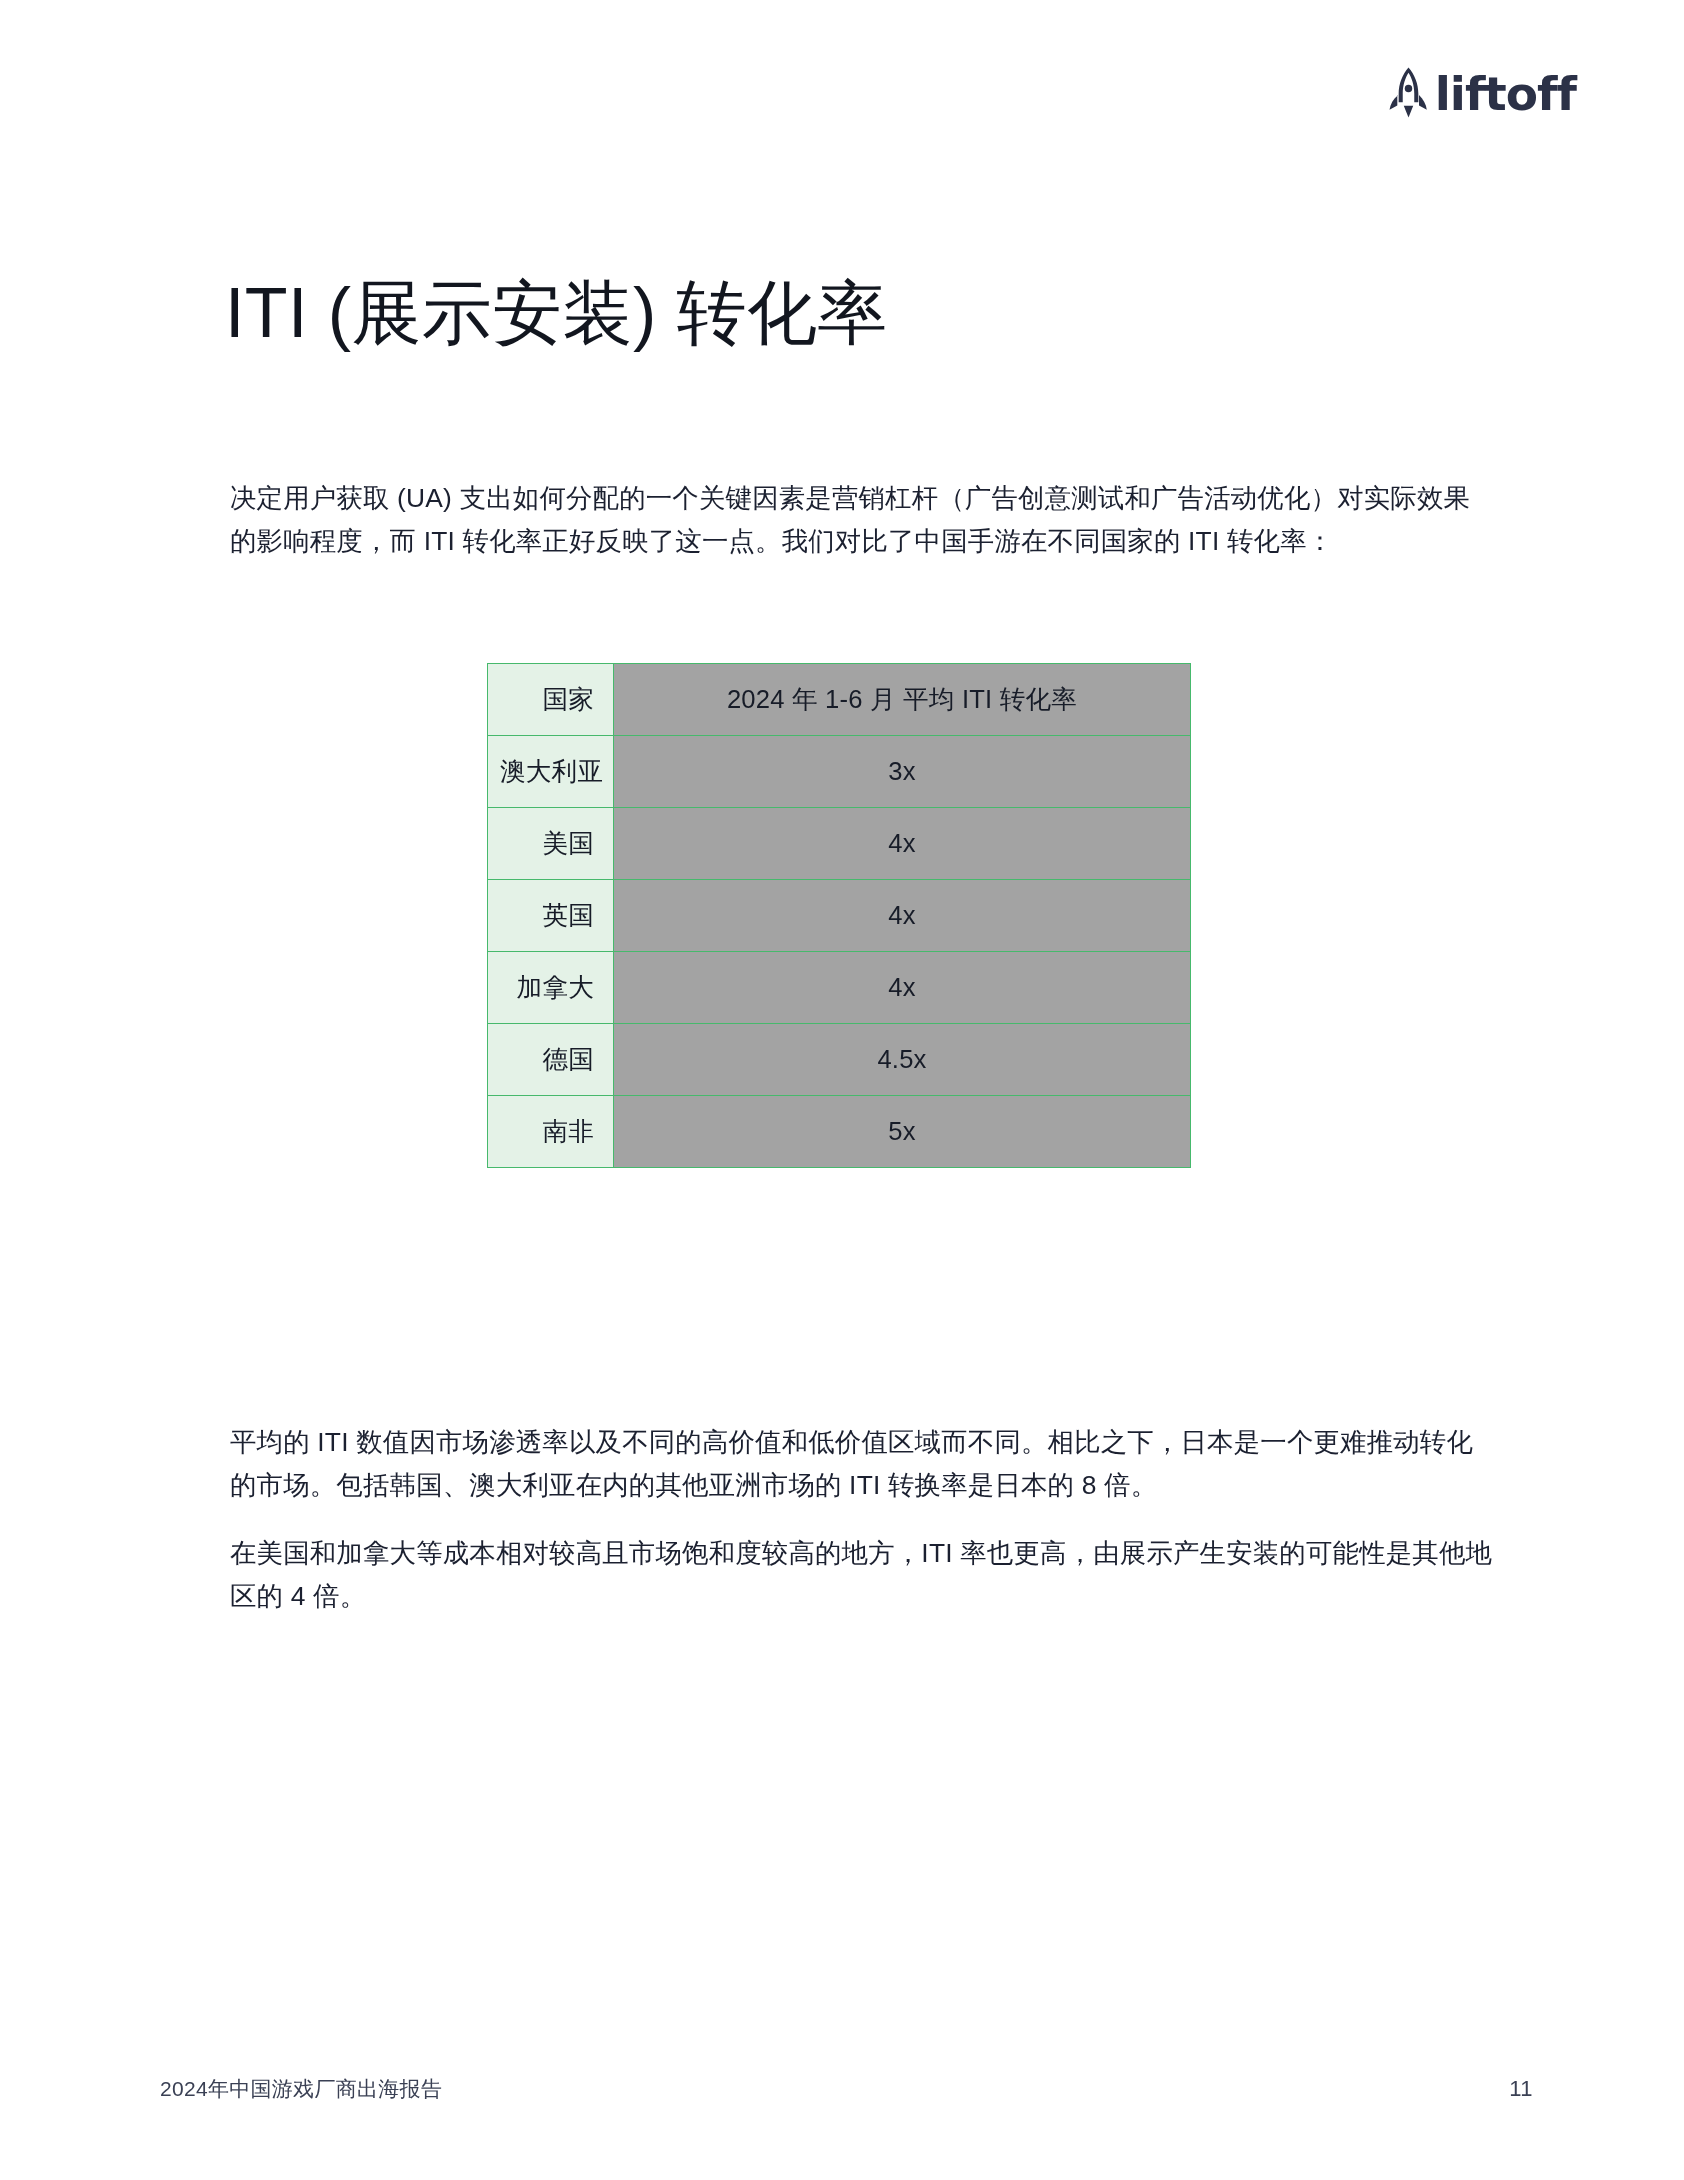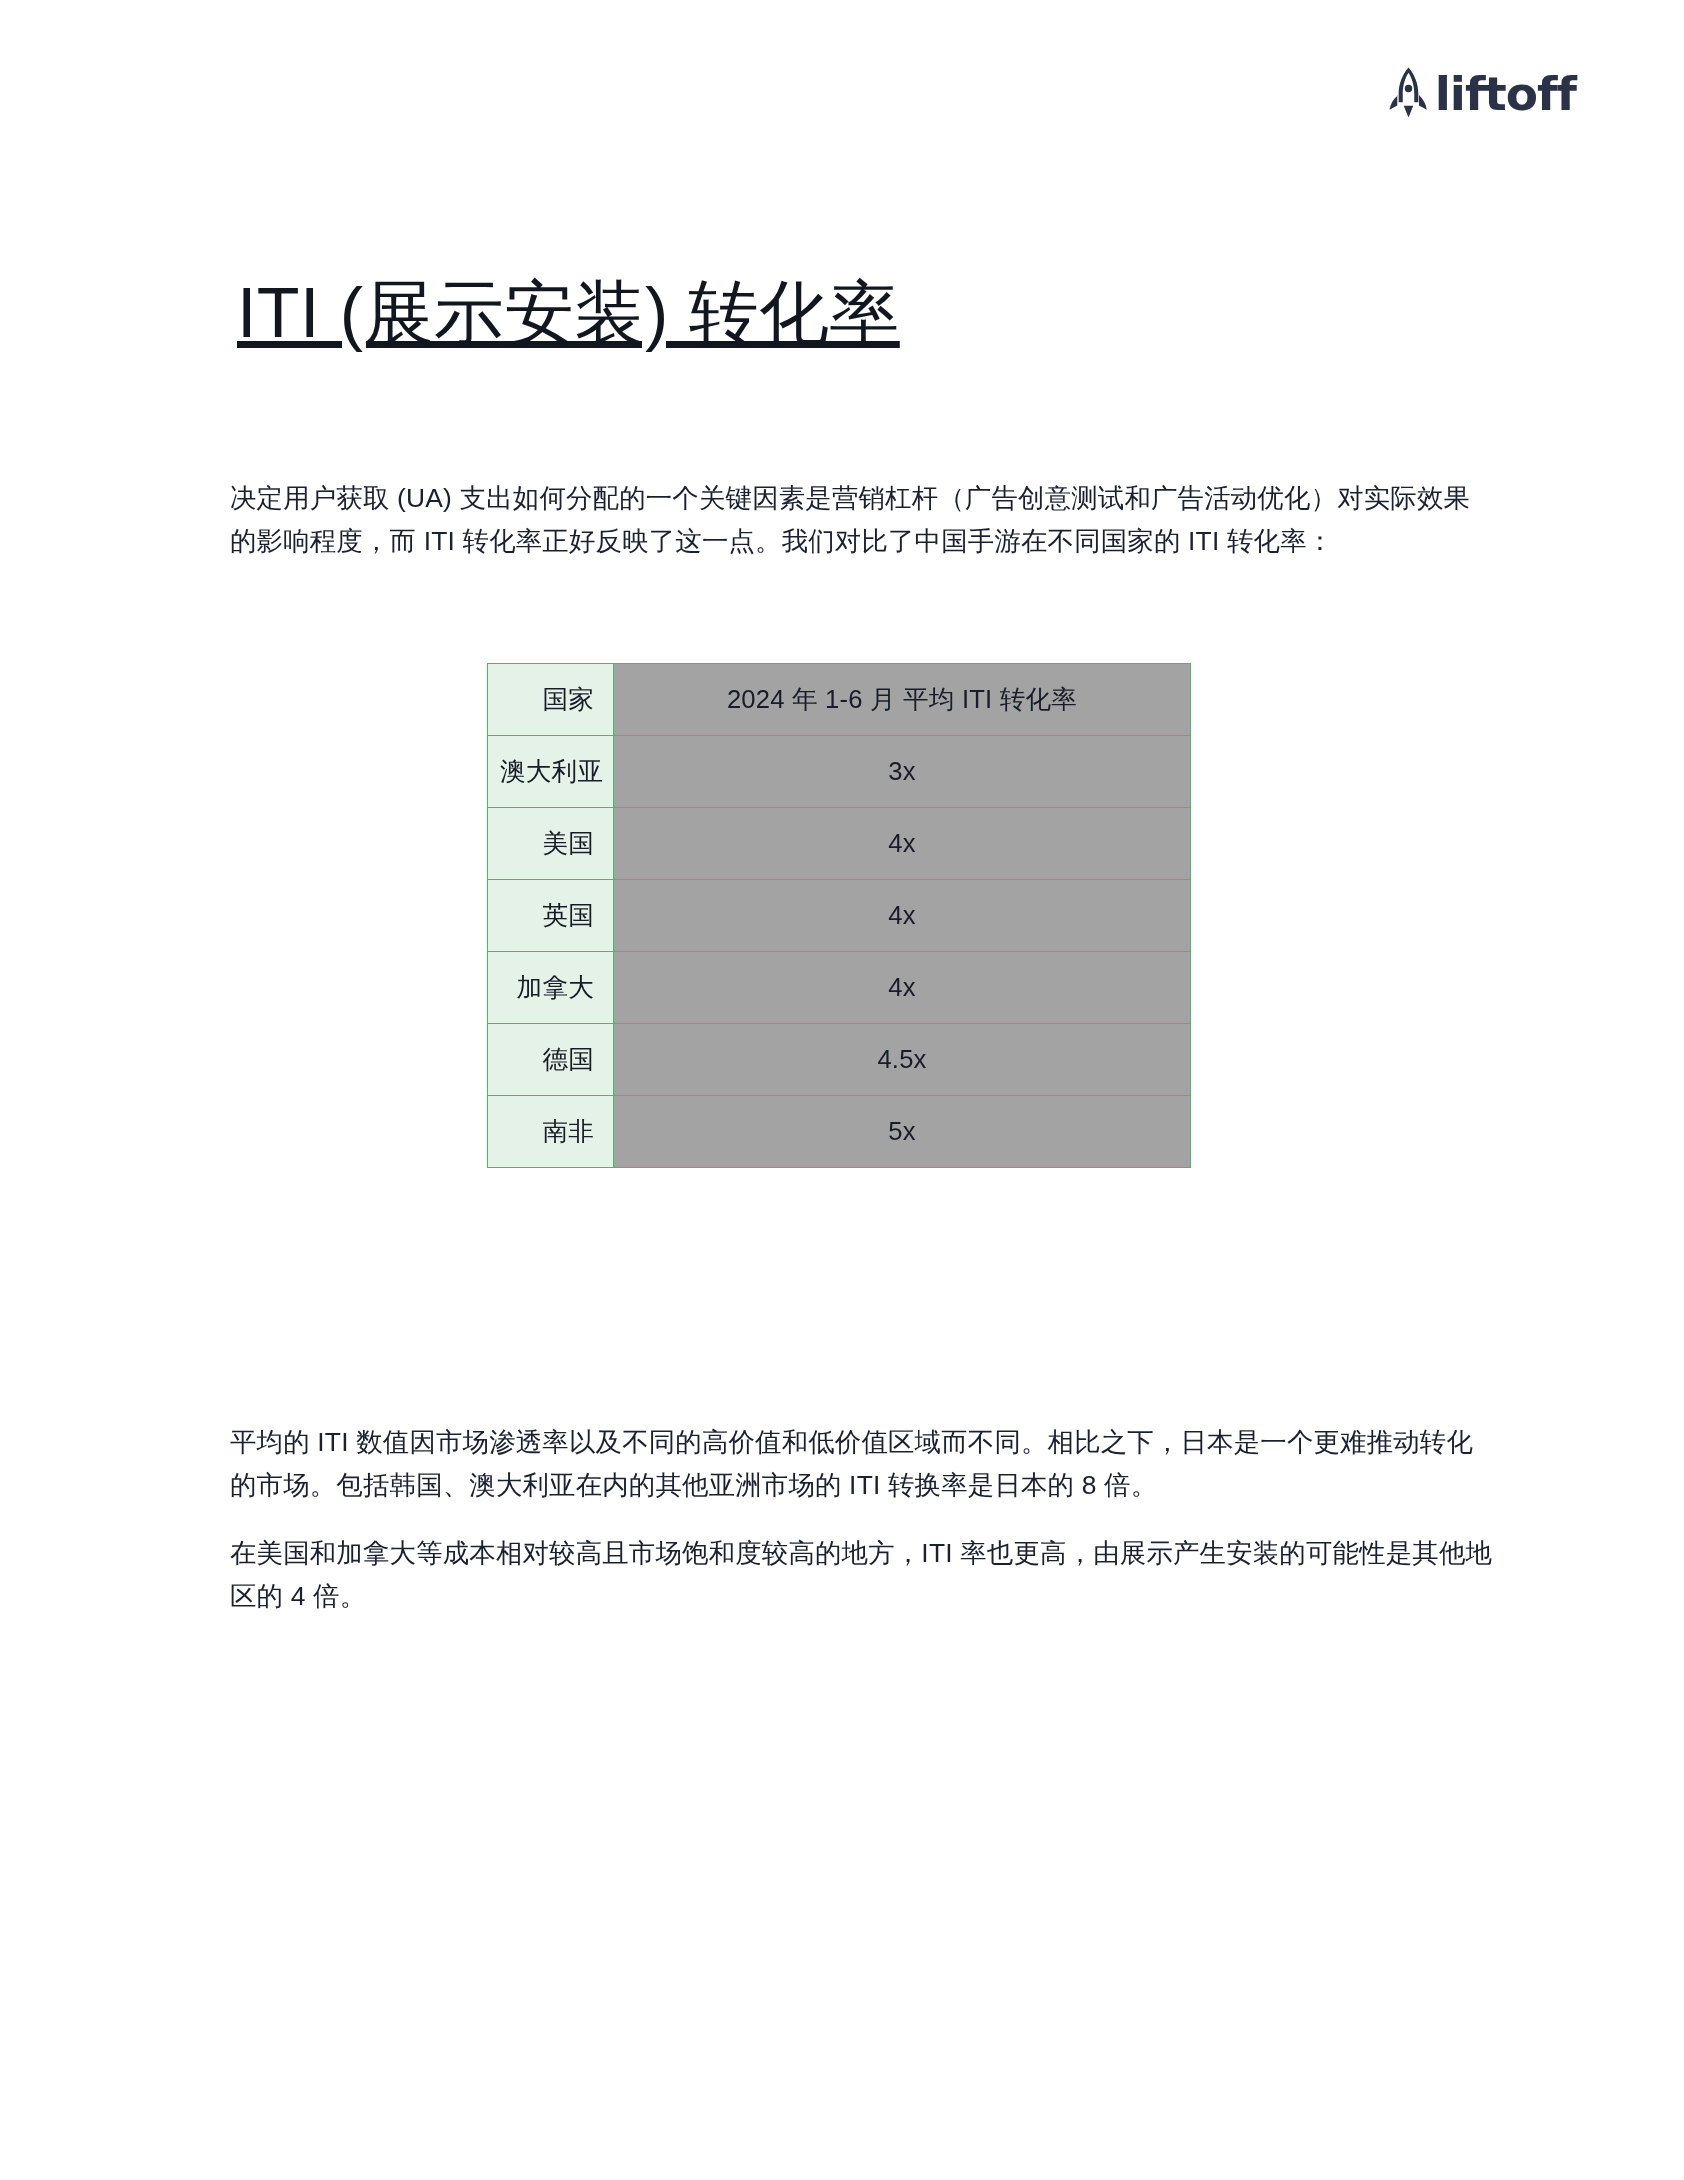--- a/index.html
+++ b/index.html
@@ -47,28 +47,27 @@
     color: #2b3147;
     line-height: 1;
     position: relative;
     top: 0.9px;
   }
 
   
   .page-title {
     position: absolute;
     top: 228px;
-    left: 237px;
+    left: 225px;
     font-size: 70px;
     font-weight: 400;
     letter-spacing: 0.4px;
     color: #12161f;
     line-height: 1.1;
     white-space: nowrap;
-    text-decoration: underline;
   }
 
   
   .content {
     position: absolute;
     left: 230px;
     top: 477px;
     width: 1261px;
   }
   .para {
@@ -206,15 +205,19 @@
         </tr>
       </tbody>
     </table>
   </div>
 
   <div class="content-lower">
     <p class="para">平均的 ITI 数值因市场渗透率以及不同的高价值和低价值区域而不同。相比之下，日本是一个更难推动转化的市场。包括韩国、澳大利亚在内的其他亚洲市场的 ITI 转换率是日本的 8 倍。</p>
     <p class="para">在美国和加拿大等成本相对较高且市场饱和度较高的地方，ITI 率也更高，由展示产生安装的可能性是其他地区的 4 倍。</p>
   </div>
 
+  <div class="footer">
+    <span class="footer-text">2024年中国游戏厂商出海报告</span>
+    <span class="footer-page">11</span>
+  </div>
 
 </div>
 
 
 </body></html>

